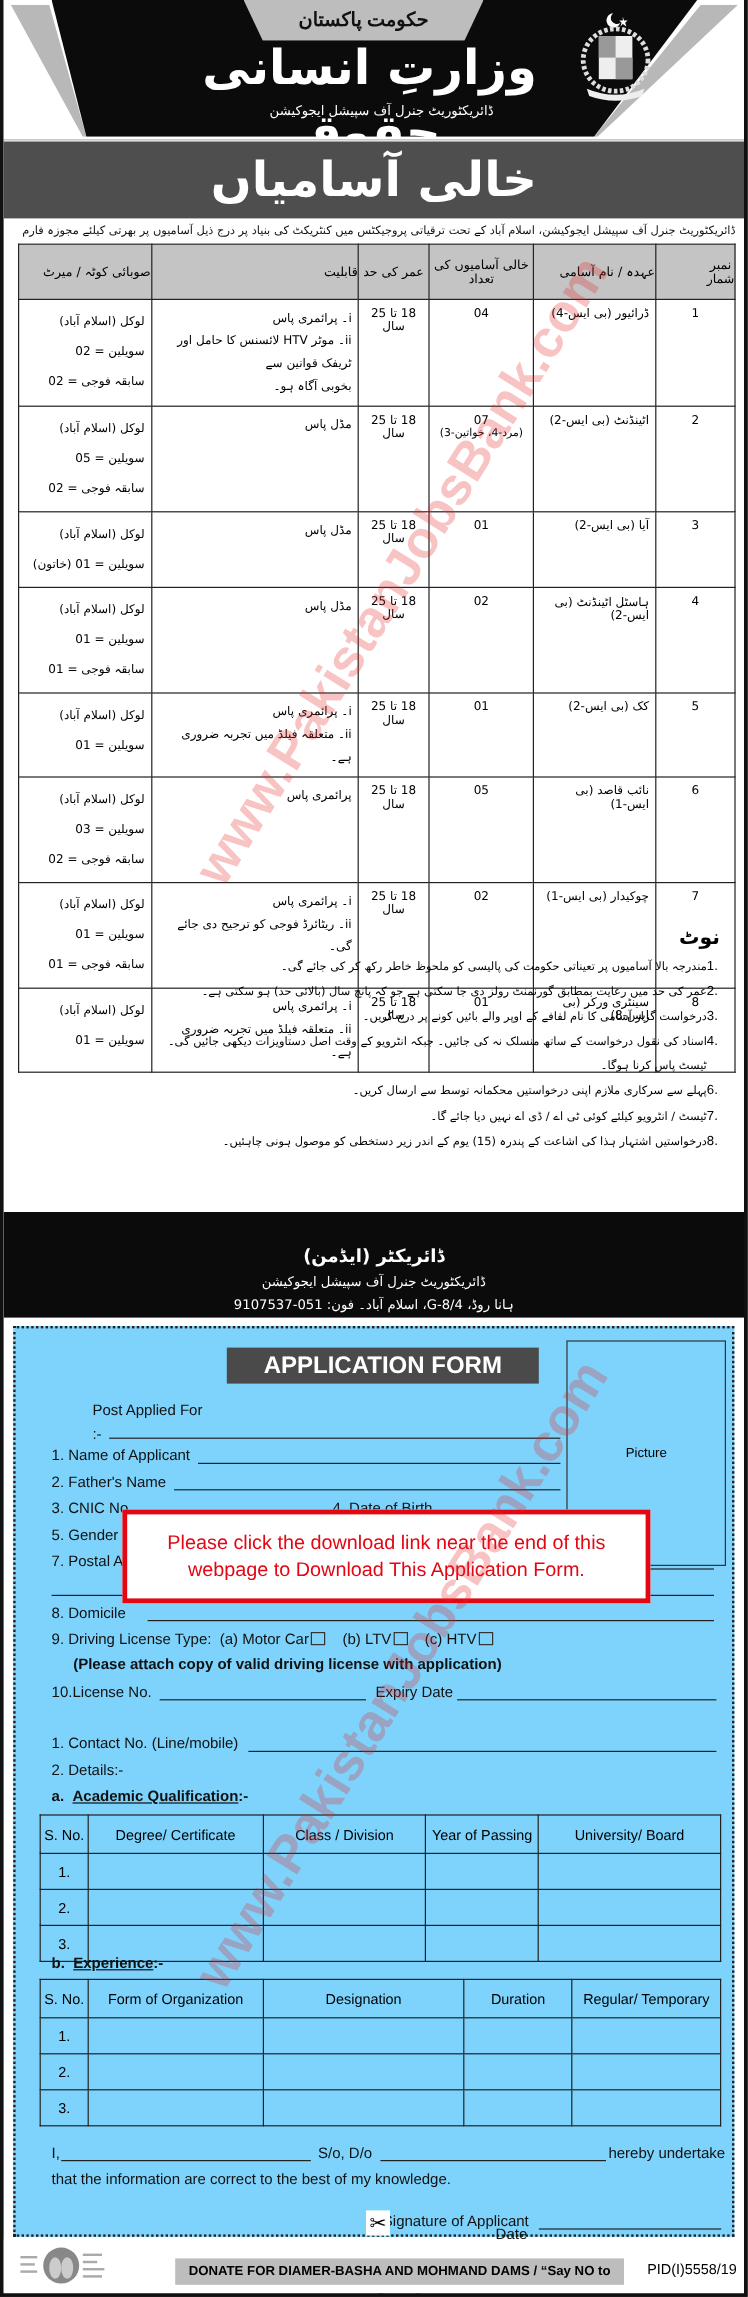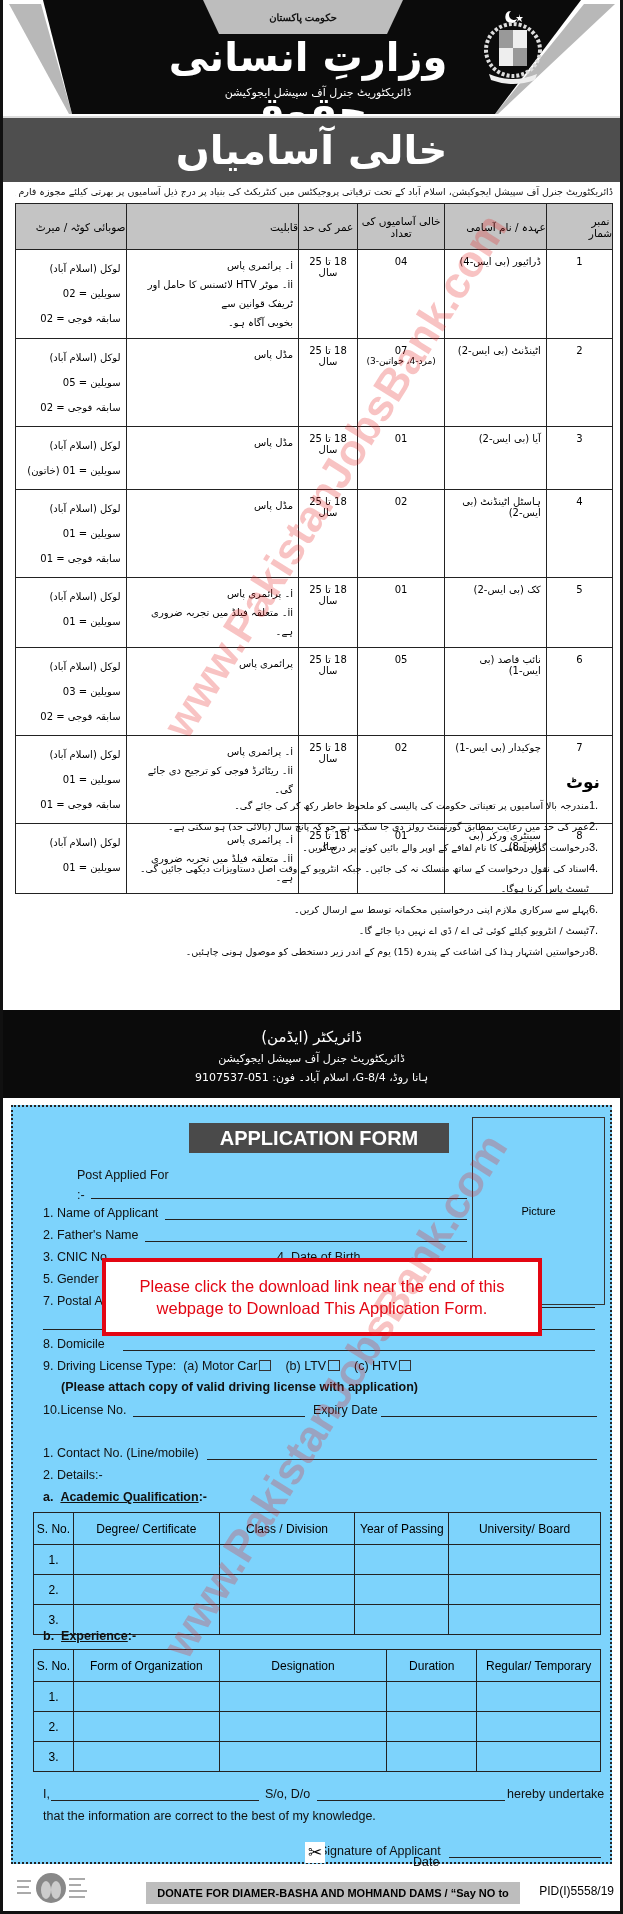--- a/index.html
+++ b/index.html
@@ -11,21 +11,21 @@
   
   .hdr { position: absolute; left: 0; top: 0; width: 617px; height: 116px; background: #fff; }
   .hdr-black { position: absolute; left: 0; top: 0; width: 617px; height: 116px; background: #0b0b0b;
     clip-path: polygon(40px 0, 578px 0, 492px 114px, 69px 114px); }
   .hdr-gray-l { position: absolute; left: 0; top: 0; width: 617px; height: 116px; background: #b8b8b8;
     clip-path: polygon(6px 4px, 38px 4px, 69px 114px, 66px 114px); }
   .hdr-gray-r { position: absolute; left: 0; top: 0; width: 617px; height: 116px; background: #b8b8b8;
     clip-path: polygon(581px 4px, 612px 4px, 495px 114px, 492px 114px); }
   .hdr-tab { position: absolute; left: 200px; top: 0; width: 200px; height: 34px; background: #bdbdbd;
     clip-path: polygon(0 0, 100% 0, 92% 100%, 8% 100%); display: flex; align-items: center; justify-content: center;
-    font-size: 10px; font-weight: bold; color: #111; }
+    font-size: 16px; font-weight: bold; color: #111; }
   .hdr-title { position: absolute; left: 150px; top: 30px; width: 310px; text-align: center; color: #fff;
     font-family: "DejaVu Sans", sans-serif; font-weight: bold; font-size: 40px; line-height: 54px; direction: rtl; }
   .hdr-sub { position: absolute; left: 200px; top: 86px; width: 230px; text-align: center; color: #fff;
     font-family: "DejaVu Sans", sans-serif; font-size: 11px; direction: rtl; }
   .emblem { position: absolute; left: 478px; top: 8px; width: 64px; height: 78px; }
 
   .banner { position: absolute; left: 0; top: 116px; width: 617px; height: 66px; background: #4e4e4e;
     color: #fff; text-align: center; font-family: "DejaVu Sans", sans-serif; font-weight: bold;
     font-size: 40px; line-height: 64px; direction: rtl; border-top: 2px solid #ddd; }
 
@@ -51,21 +51,21 @@
   .notes-title { position: absolute; right: 20px; top: 772px; font-family: "DejaVu Sans", sans-serif;
     font-weight: bold; font-size: 17px; direction: rtl; }
   .notes { position: absolute; left: 14px; top: 795px; width: 592px; font-family: "DejaVu Sans", sans-serif;
     font-size: 9.5px; direction: rtl; text-align: right; list-style: none; }
   .notes li { line-height: 20px; }
   .notes li .num { display: inline-block; width: 20px; direction: ltr; text-align: left; font-family: "Liberation Sans", sans-serif; font-size: 11px; }
 
   
   .sigblock { position: absolute; left: 0; top: 1010px; width: 617px; height: 88px; background: #0b0b0b;
     color: #fff; text-align: center; font-family: "DejaVu Sans", sans-serif; direction: rtl; }
-  .sig1 { font-size: 15px; font-weight: normal; margin-top: 18px; }
+  .sig1 { font-size: 15px; font-weight: bold; margin-top: 28px; }
   .sig2 { font-size: 11px; margin-top: 6px; }
   .sig3 { font-size: 11px; margin-top: 6px; }
 
   
   .form { position: absolute; left: 8px; top: 1105px; width: 601px; height: 759px; border: 2px dotted #222; background: #7dd3fc; }
   .form-title { position: absolute; left: 176px; top: 16px; width: 260px; height: 30px; background: #4a4a4a; color: #fff;
     font-family: "Liberation Sans", sans-serif; font-weight: bold; font-size: 20px; text-align: center; line-height: 30px; }
   .picture { position: absolute; left: 459px; top: 10px; width: 133px; height: 188px; border: 1.5px solid #333;
     display: flex; align-items: center; justify-content: center; font-size: 11px; }
   .fl { position: absolute; font-family: "Liberation Sans", sans-serif; font-size: 12.5px; color: #111; white-space: nowrap; }

